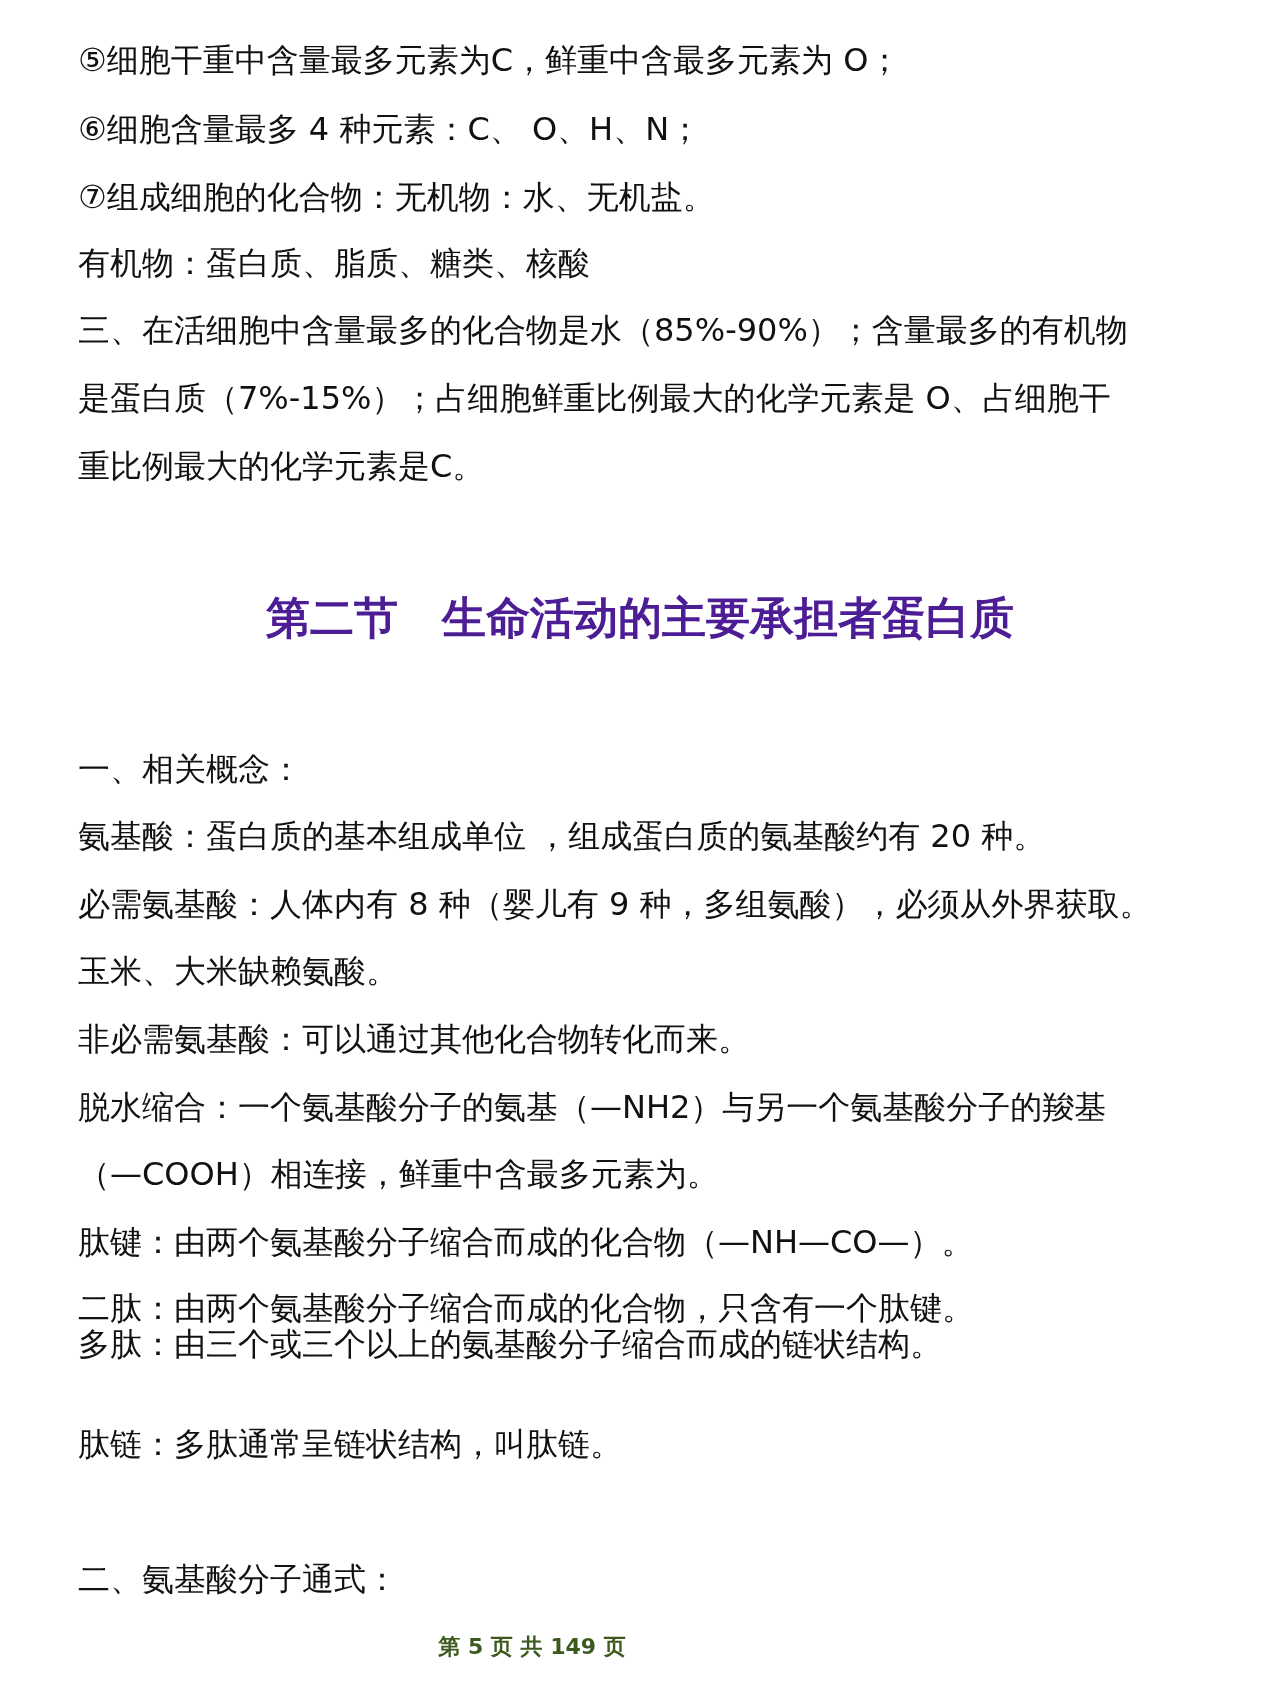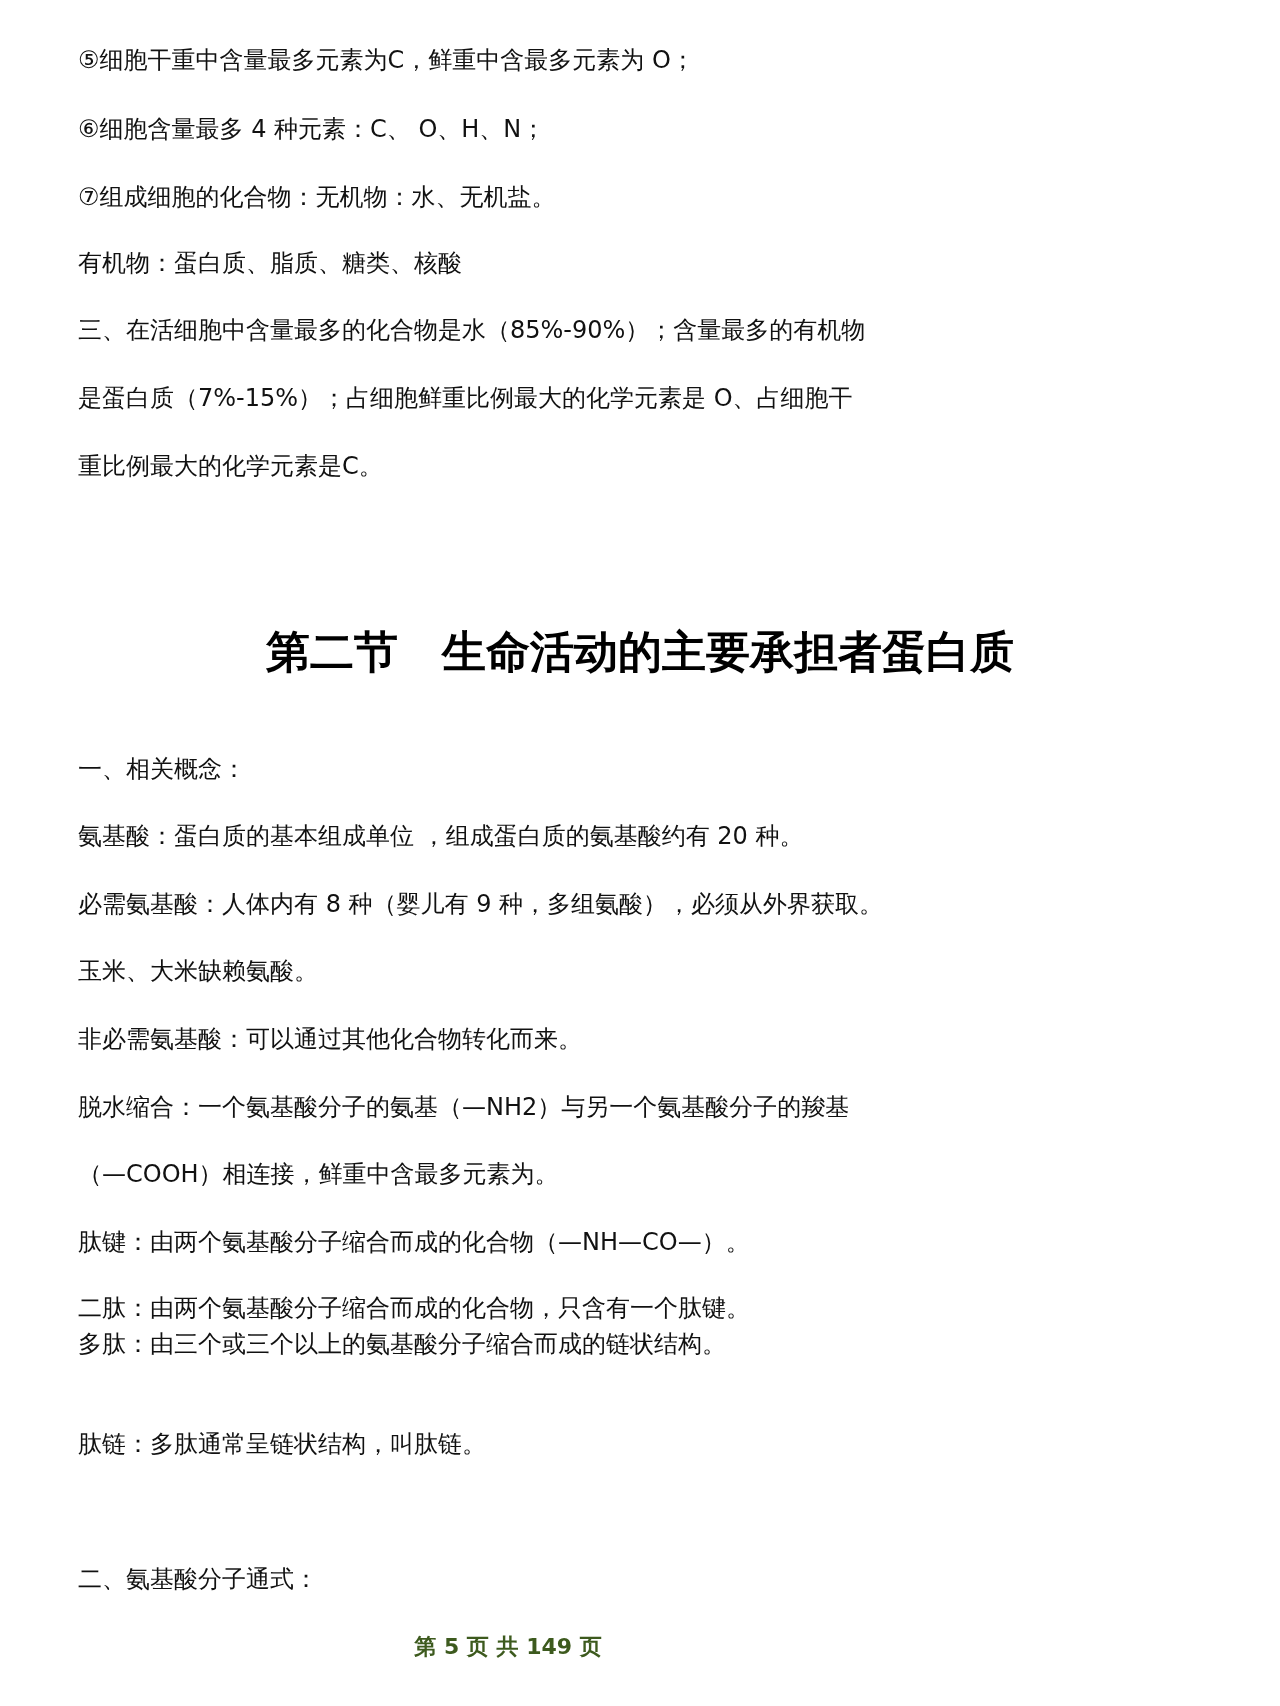--- a/index.html
+++ b/index.html
@@ -1,35 +1,35 @@
 <!DOCTYPE html>
 <html><head>
 <meta charset="utf-8">
 <style>
   html,body{margin:0;padding:0;background:#fff;}
   body{width:1280px;height:1706px;position:relative;overflow:hidden;font-family:"DejaVu Sans","Liberation Sans",sans-serif;color:#111;}
-  .line{position:absolute;left:78px;font-size:24px;line-height:40px;white-space:nowrap;letter-spacing:0px;}
+  .line{position:absolute;left:78px;font-size:32px;line-height:40px;white-space:nowrap;letter-spacing:0px;}
   .bold{font-weight:normal;}
   .title{position:absolute;left:0;width:1280px;text-align:center;font-size:44px;font-weight:bold;line-height:56px;}
-  .footer{position:absolute;left:0;width:1016px;text-align:center;font-size:22px;font-weight:bold;line-height:30px;}
+  .footer{position:absolute;left:0;width:1016px;text-align:center;font-size:22px;font-weight:bold;line-height:30px;padding-left:24px;}
 </style>
 </head>
 <body>
 
 <div>
   <div class="line" style="top:40px">⑤细胞干重中含量最多元素为C，鲜重中含最多元素为 O；</div>
   <div class="line" style="top:109px">⑥细胞含量最多 4 种元素：C、 O、H、N；</div>
   <div class="line" style="top:177px">⑦组成细胞的化合物：无机物：水、无机盐。</div>
   <div class="line" style="top:243px">有机物：蛋白质、脂质、糖类、核酸</div>
 
   <div class="line bold" style="top:310px">三、在活细胞中含量最多的化合物是水（85%-90%）；含量最多的有机物</div>
   <div class="line bold" style="top:378px">是蛋白质（7%-15%）；占细胞鲜重比例最大的化学元素是 O、占细胞干</div>
   <div class="line bold" style="top:446px">重比例最大的化学元素是C。</div>
 
-  <div class="title" style="top:624px;color:#000000">第二节　生命活动的主要承担者蛋白质</div>
+  <div class="title" style="top:590px;color:#4c1d95">第二节　生命活动的主要承担者蛋白质</div>
 
   <div class="line bold" style="top:749px">一、相关概念：</div>
   <div class="line" style="top:816px">氨基酸：蛋白质的基本组成单位 ，组成蛋白质的氨基酸约有 20 种。</div>
   <div class="line" style="top:884px">必需氨基酸：人体内有 8 种（婴儿有 9 种，多组氨酸），必须从外界获取。</div>
   <div class="line" style="top:951px">玉米、大米缺赖氨酸。</div>
   <div class="line" style="top:1019px">非必需氨基酸：可以通过其他化合物转化而来。</div>
   <div class="line" style="top:1087px">脱水缩合：一个氨基酸分子的氨基（—NH2）与另一个氨基酸分子的羧基</div>
   <div class="line" style="top:1154px">（—COOH）相连接，鲜重中含最多元素为。</div>
   <div class="line" style="top:1222px">肽键：由两个氨基酸分子缩合而成的化合物（—NH—CO—）。</div>
   <div class="line" style="top:1288px">二肽：由两个氨基酸分子缩合而成的化合物，只含有一个肽键。</div>

